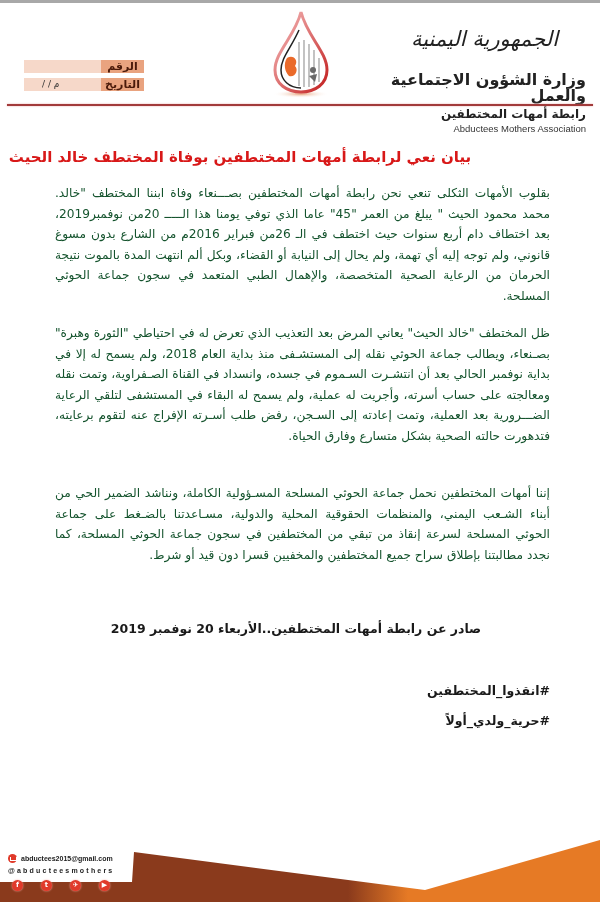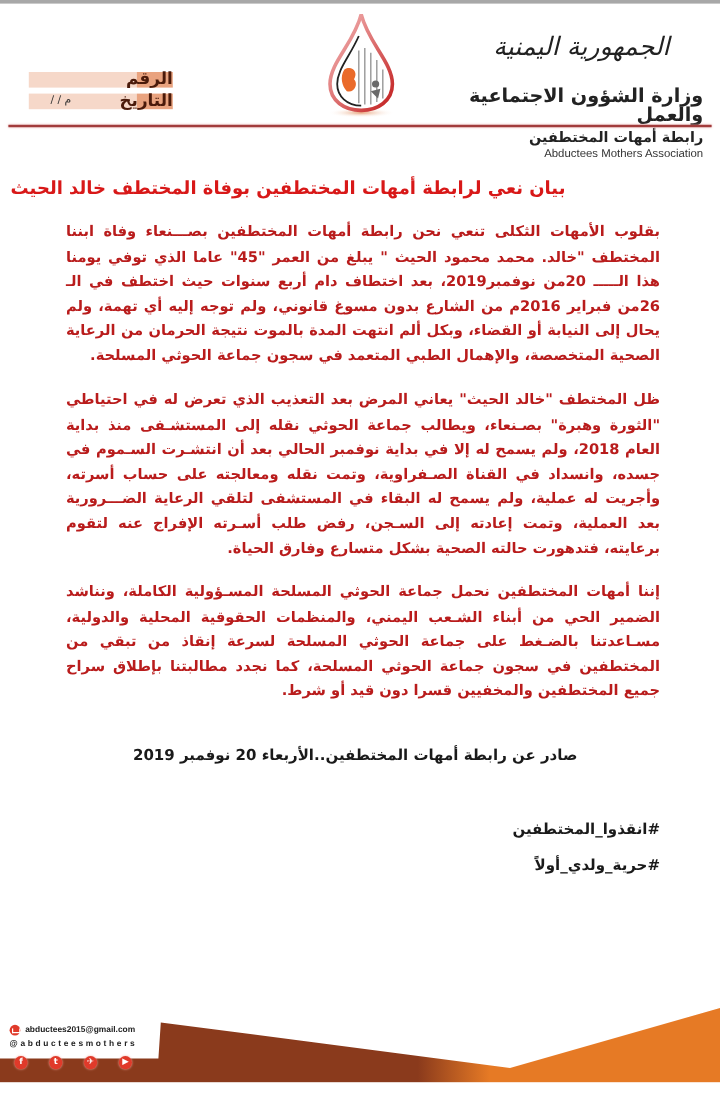--- a/index.html
+++ b/index.html
@@ -29,36 +29,36 @@
 
   .logo { position: absolute; left: 265px; top: 8px; width: 70px; height: 92px; }
 
   .ref-box { position: absolute; left: 24px; top: 60px; width: 120px; }
   .ref-row { display: flex; height: 13px; margin-bottom: 5px; }
   .ref-value {
     flex: 1; background: #f6d8c9; font-size: 9px; line-height: 13px;
     direction: ltr; color: #333; padding-left: 18px; letter-spacing: 10px;
   }
   .ref-label {
-    width: 30px; background: #e9a37f; font-size: 14px; font-weight: bold;
+    width: 43px; background: #e9a37f; font-size: 11px; font-weight: bold;
     text-align: center; line-height: 13px; color: #4a1a0a; direction: rtl;
   }
   .header-rule {
     position: absolute; left: 7px; top: 104px; width: 586px; height: 2px;
     background: #a23b3b; box-shadow: 0 0 2px #e7a6a6;
   }
 
   
   .title {
     position: absolute; left: 0; top: 148px; width: 480px; text-align: center;
     direction: rtl; color: #d81818; font-weight: bold; font-size: 15px;
   }
   .para {
     position: absolute; left: 55px; width: 495px; direction: rtl; text-align: justify;
-    text-align-last: right; font-size: 12.2px; font-weight: bold; line-height: 20.6px; color: #b91c1c;
+    text-align-last: right; font-size: 12.2px; font-weight: normal; line-height: 20.6px; color: #14532d;
   }
   .p1 { top: 183px; }
   .p2 { top: 323px; }
   .p3 { top: 483px; }
   .issued {
     position: absolute; left: 0; top: 621px; width: 592px; text-align: center;
     direction: rtl; font-size: 12.5px; font-weight: bold; color: #1a1a1a;
   }
   .hashtag {
     position: absolute; right: 50px; direction: rtl; font-size: 12.5px; font-weight: bold; color: #1a1a1a;

